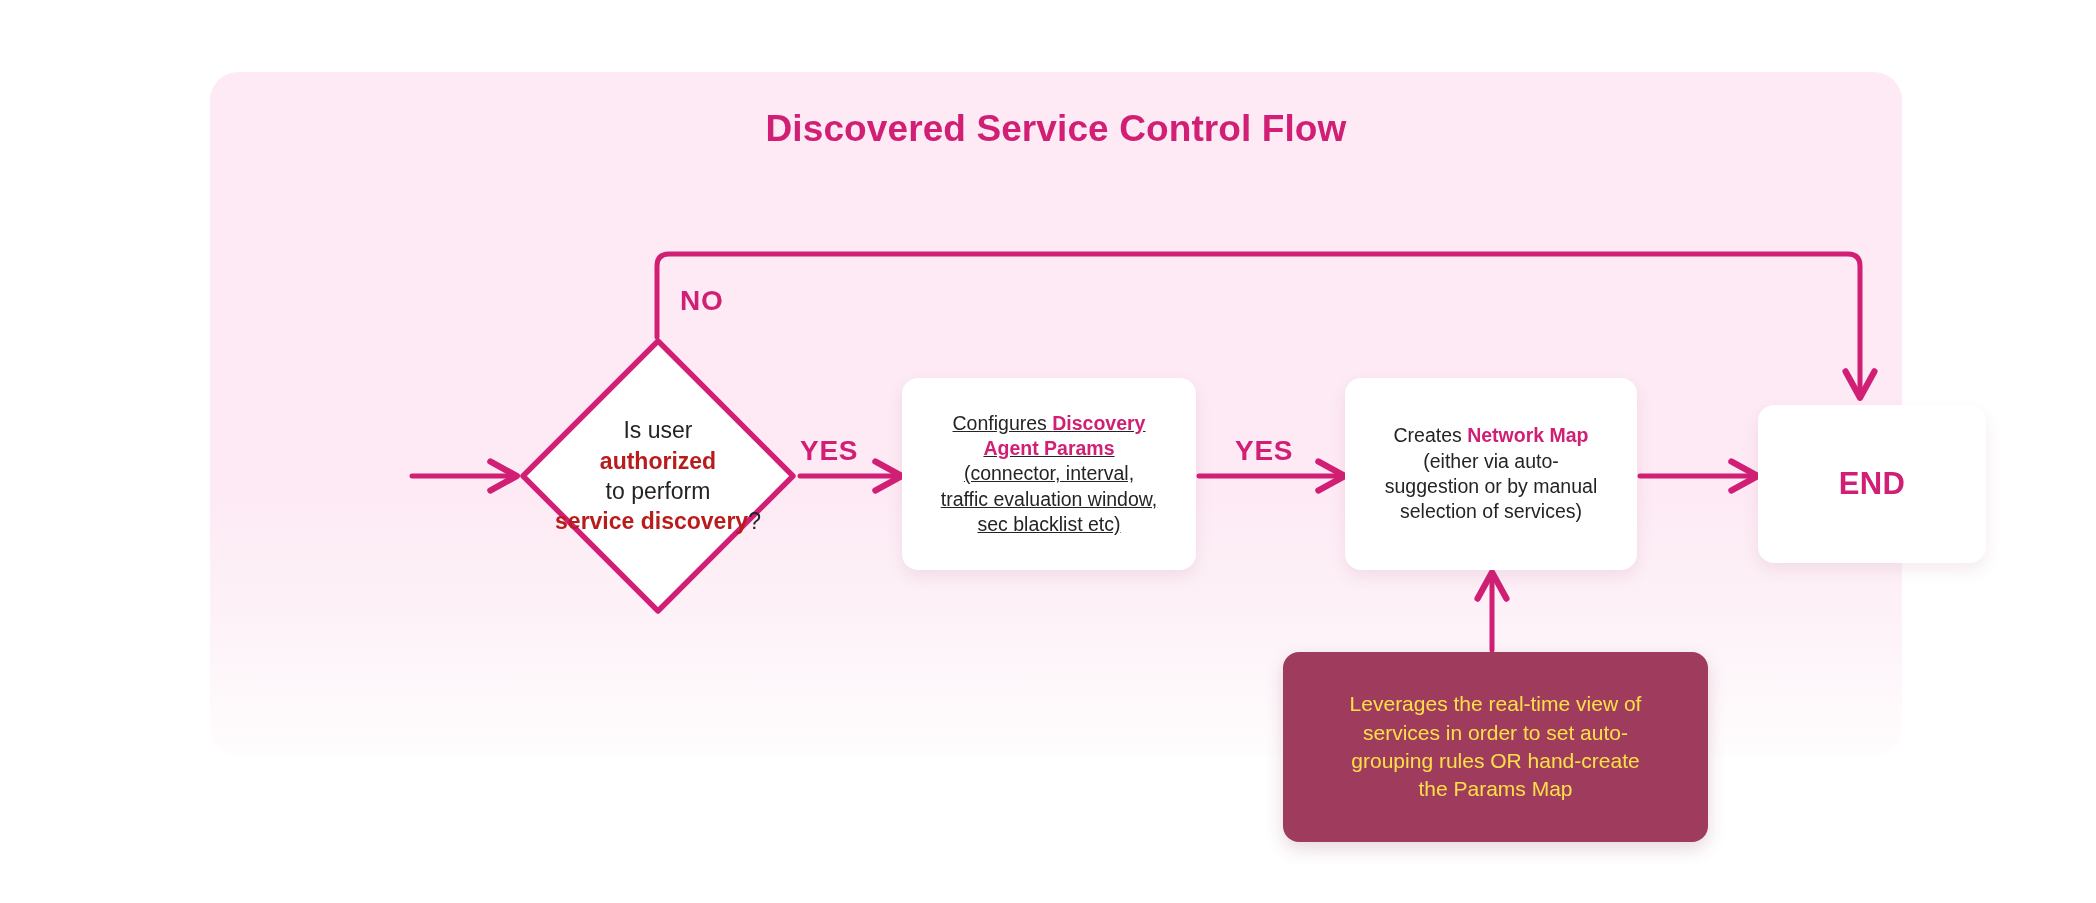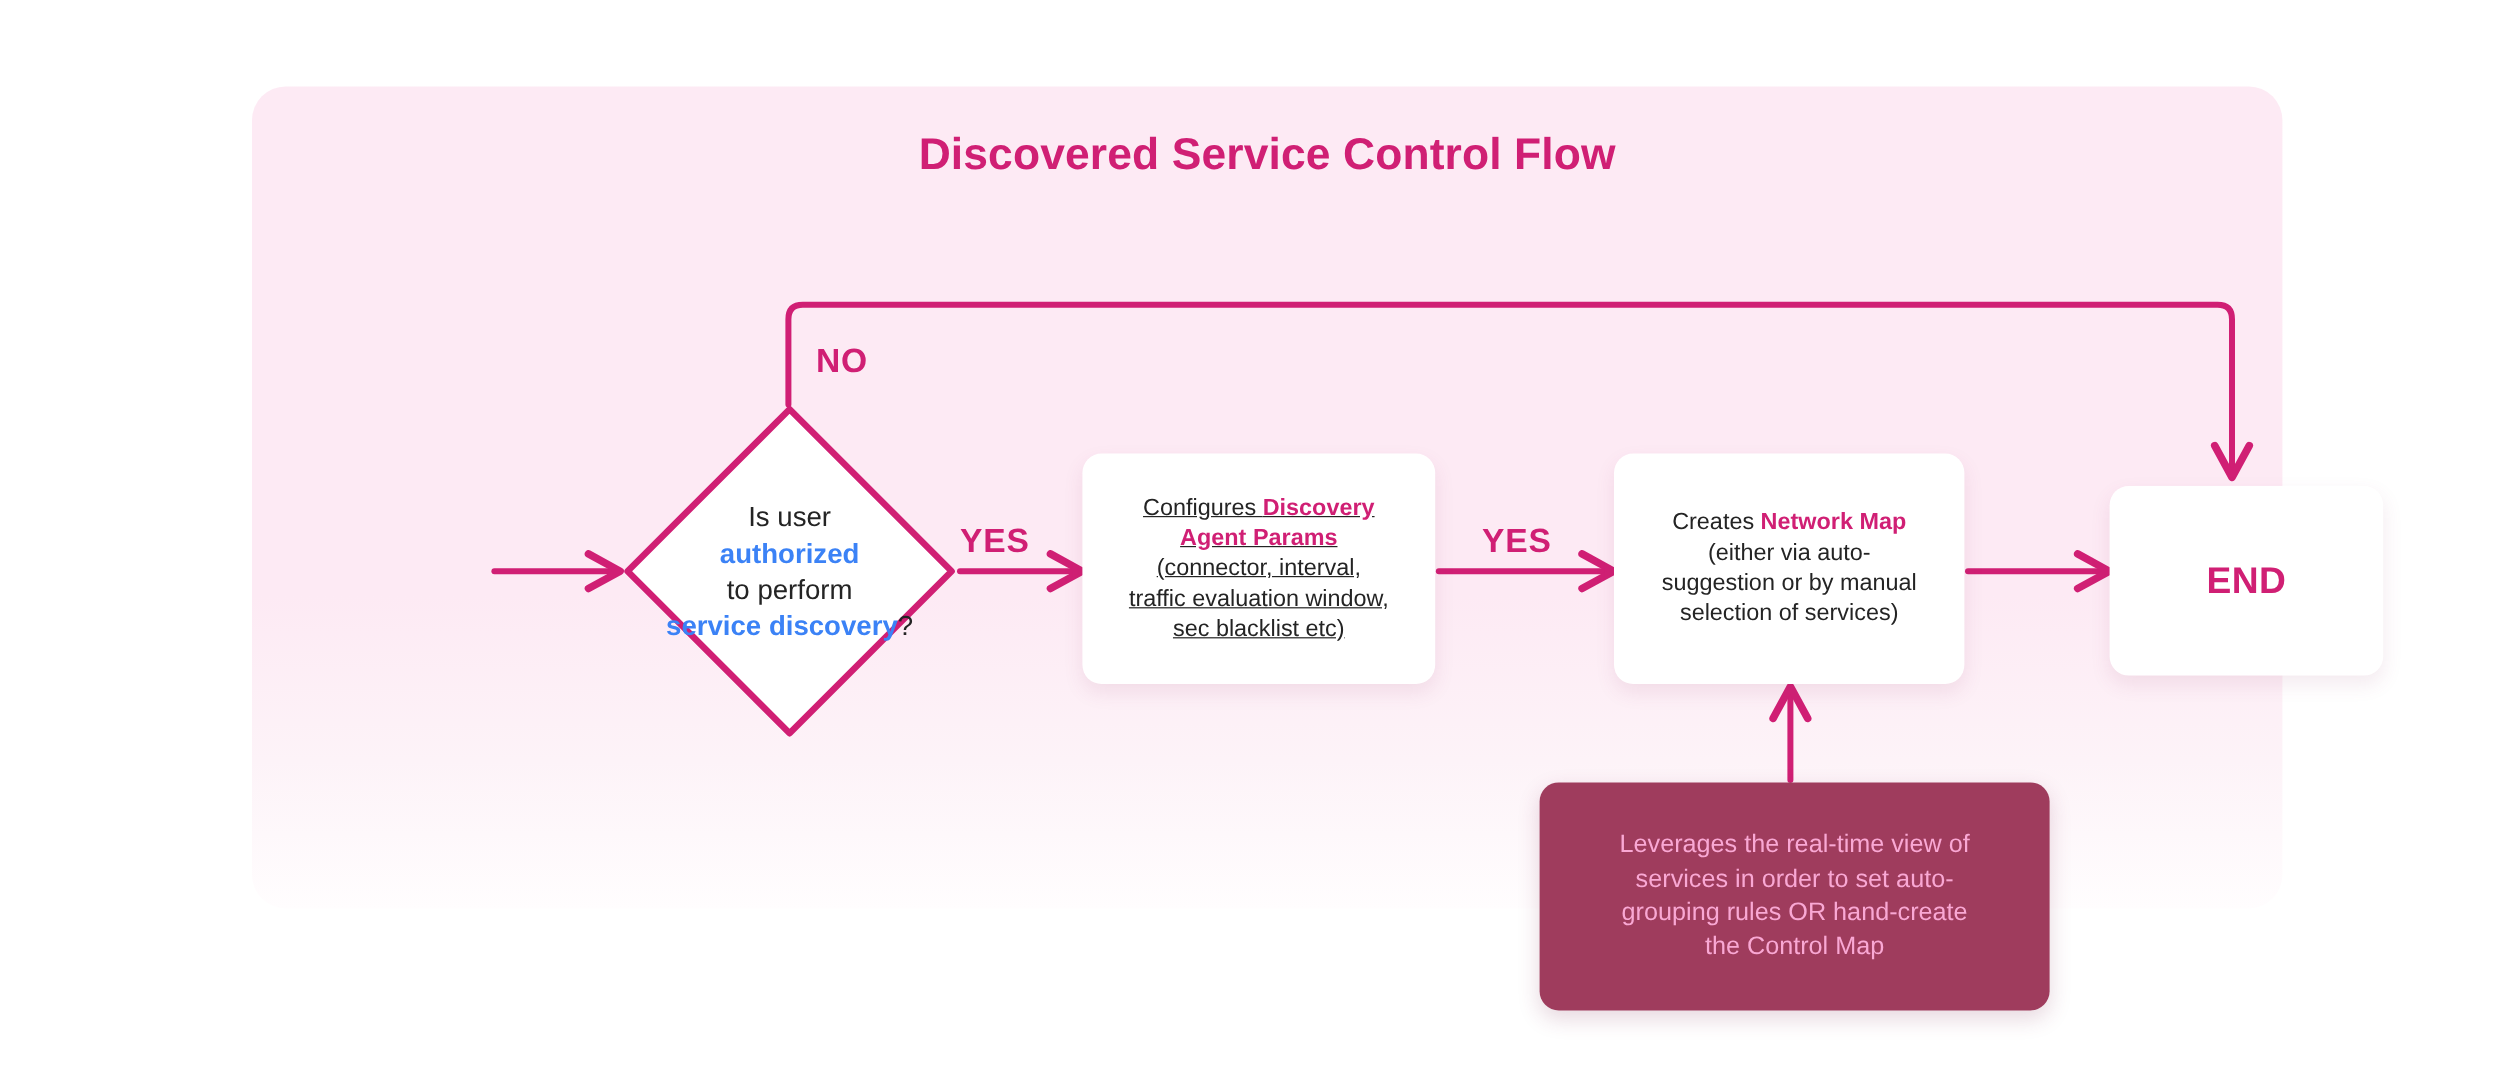--- a/index.html
+++ b/index.html
@@ -106,37 +106,37 @@
     left: 0; top: 0;
     width: 278px; height: 278px;
     display: flex;
     align-items: center;
     justify-content: center;
     text-align: center;
     font-size: 23px;
     line-height: 1.32;
     color: #242424;
   }
-  #node-decision .hl { color: #3b82f6; font-weight: bold; }
+  #node-decision .hl { color: #b91c1c; font-weight: bold; }
 
   
   #node-note {
     position: absolute;
     left: 1283px;
     top: 652px;
     width: 425px;
     height: 190px;
     background: #9f3c5d;
     border-radius: 16px;
     box-shadow: 0 7px 18px rgba(120,40,75,.18);
     display: flex;
     align-items: center;
     justify-content: center;
     text-align: center;
-    color: #f9a8d4;
+    color: #fde047;
     font-size: 21px;
     line-height: 1.35;
     box-sizing: border-box;
     padding: 10px 22px;
   }
 
   
   .edge-label {
     position: absolute;
     color: #d01f74;
@@ -220,17 +220,17 @@
       <span>suggestion or by manual</span><br>
       <span>selection of services)</span>
     </div>
   </div>
 
   <div id="node-note">
     <div>
       <span>Leverages the real-time view of</span><br>
       <span>services in order to set auto-</span><br>
       <span>grouping rules OR hand-create</span><br>
-      <span>the Control Map</span>
+      <span>the Params Map</span>
     </div>
   </div>
 
 </div>
 
 </body></html>

